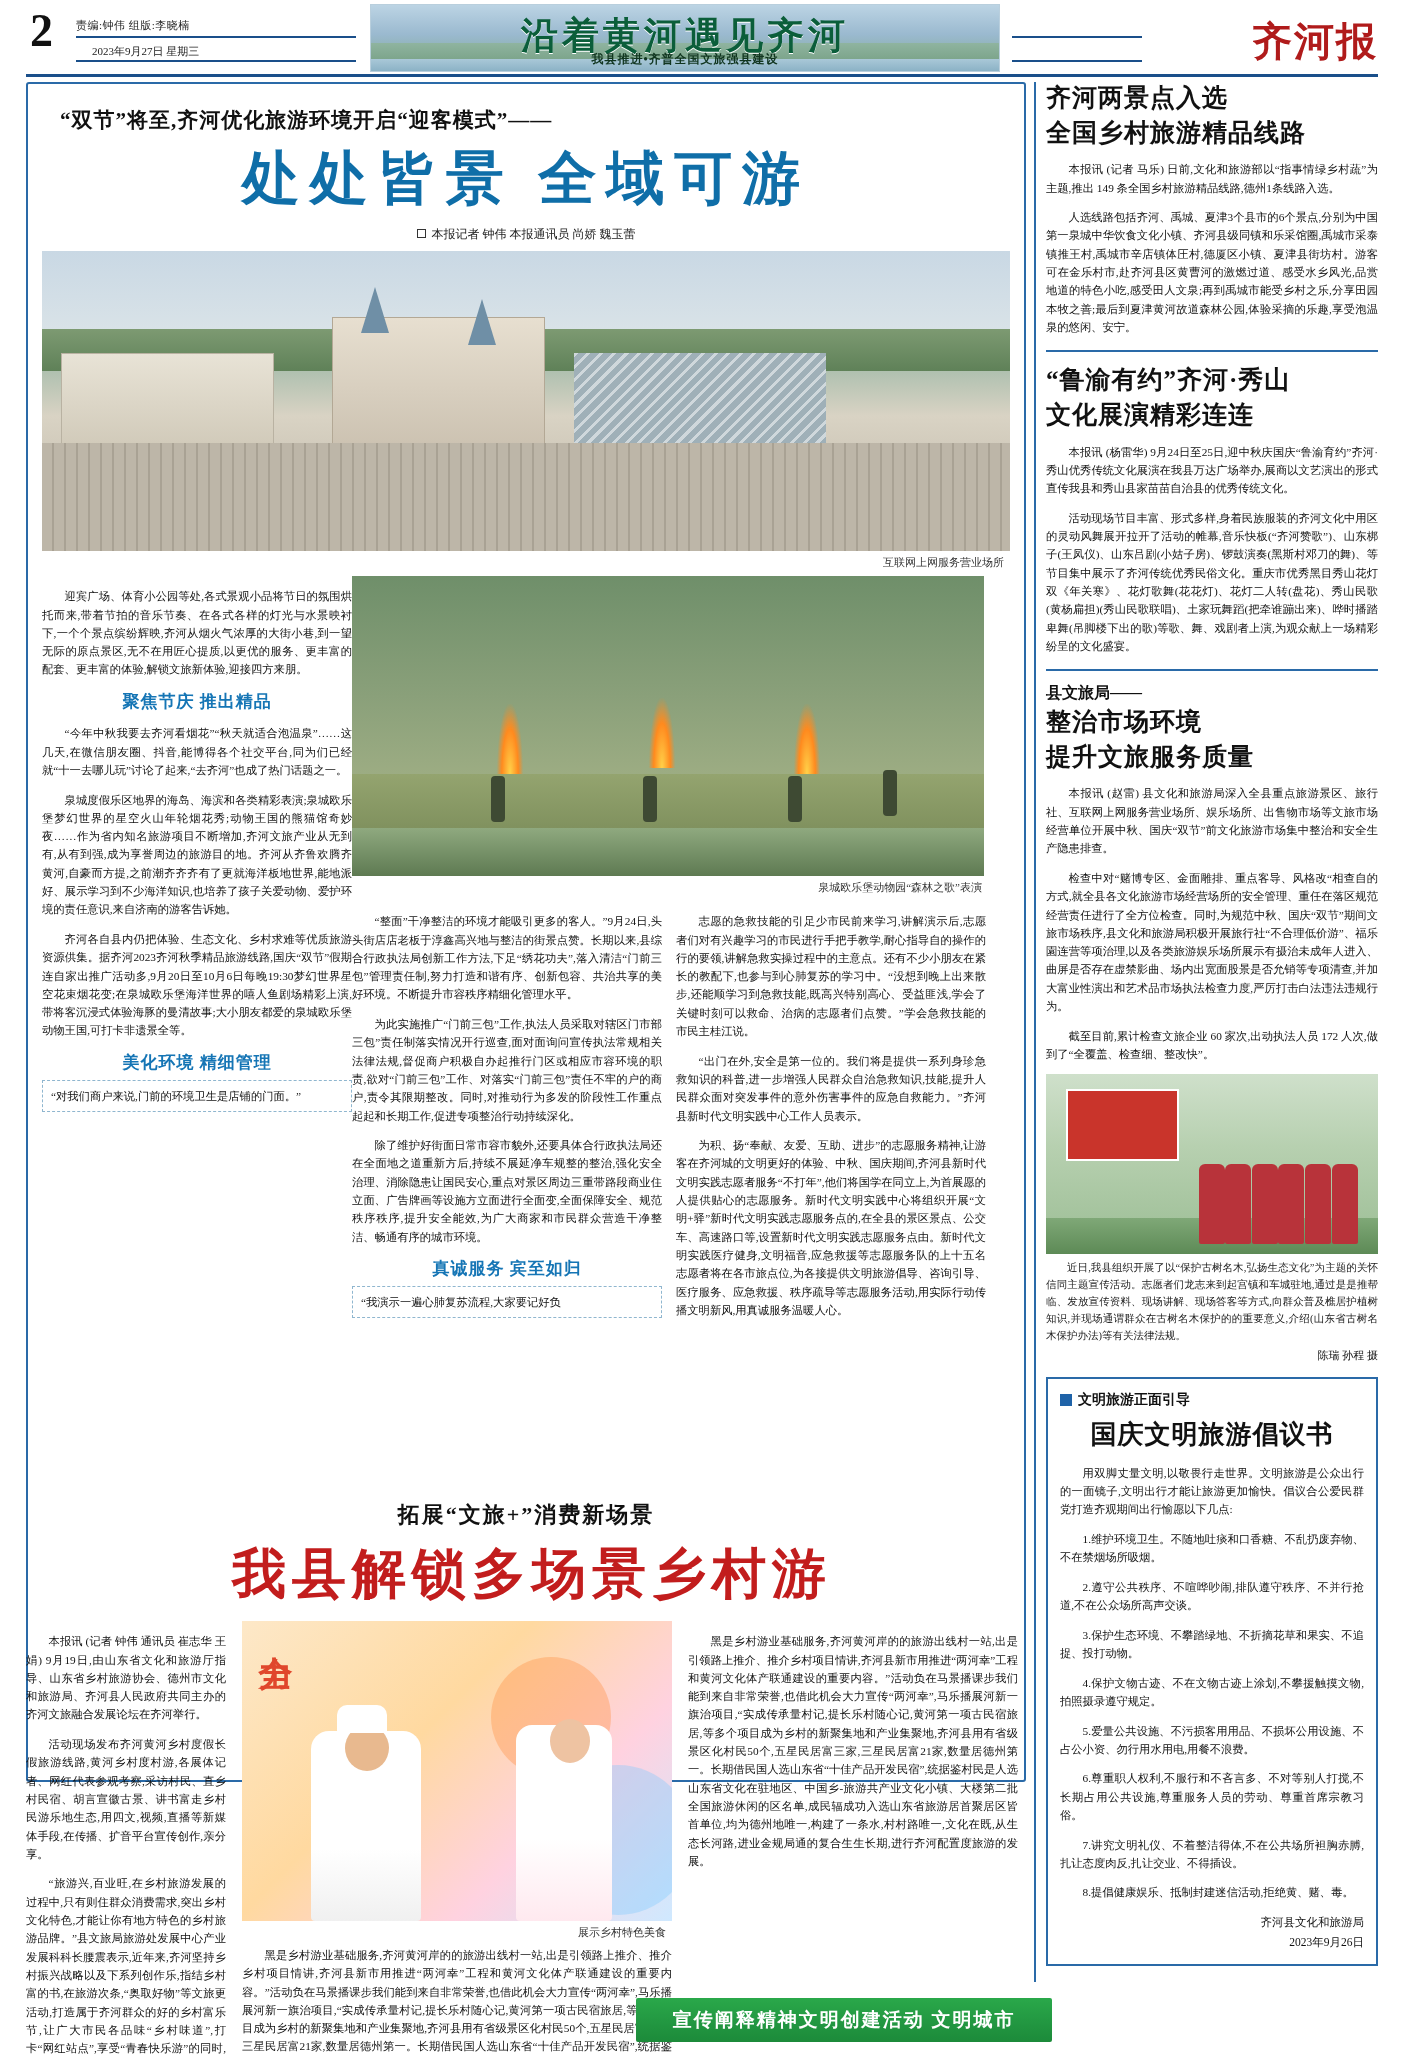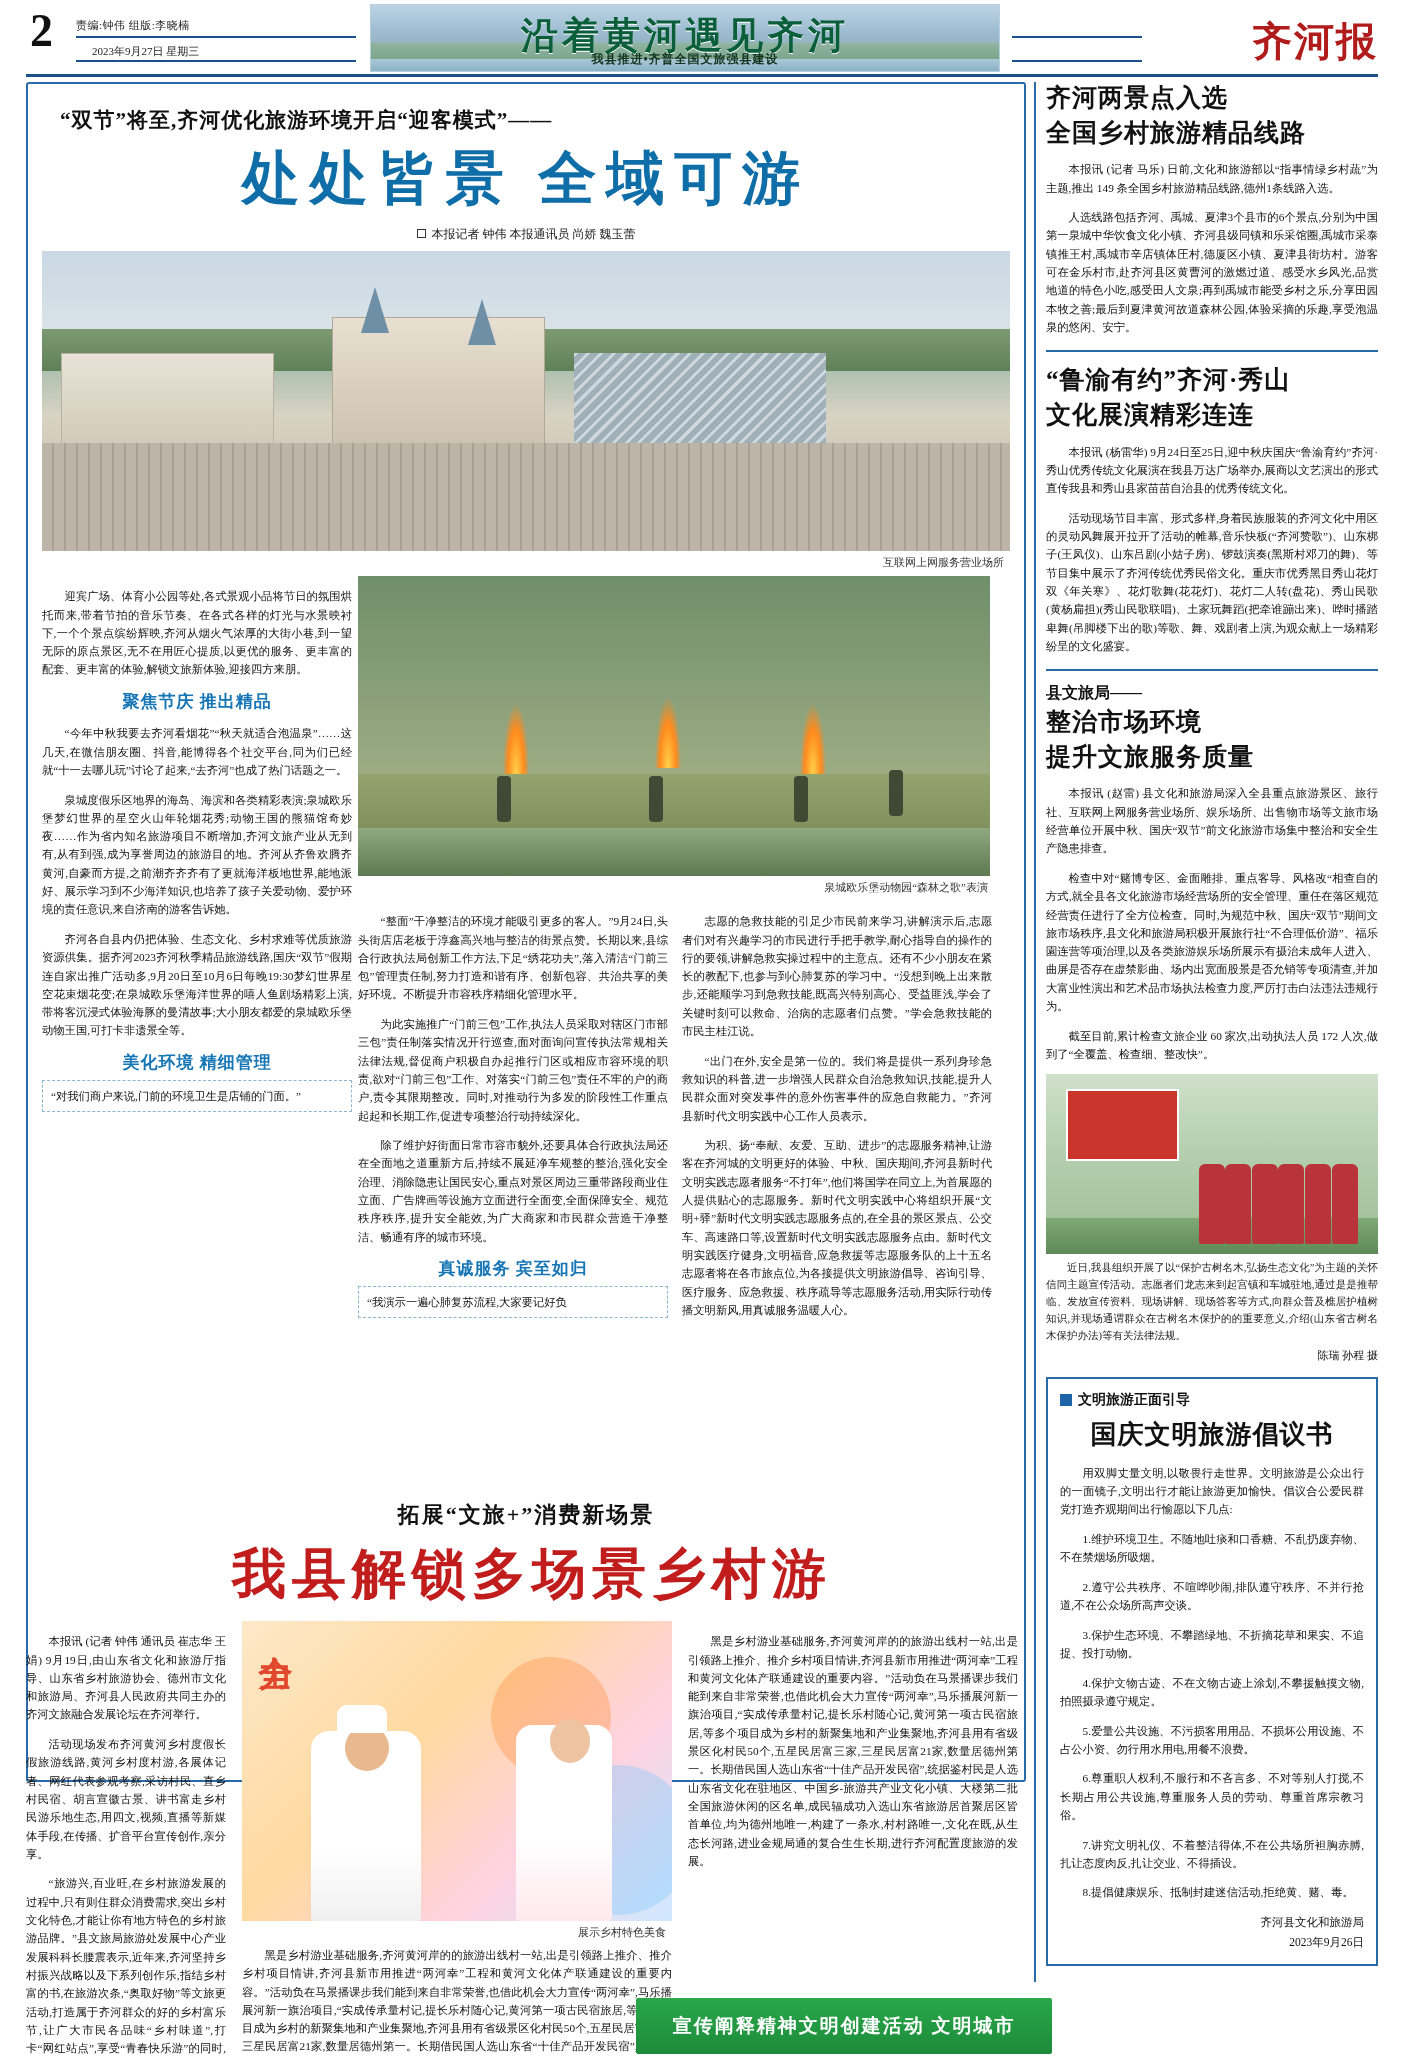--- a/index.html
+++ b/index.html
@@ -121,21 +121,21 @@
   .photo .lot { position:absolute; left:0; bottom:0; width:100%; height:36%;
       background: repeating-linear-gradient(90deg,#bdb6a8 0 10px,#a9a294 10px 12px),
                   linear-gradient(180deg,#c3bcae,#a39b8d); }
   .photo .coaster { position:absolute; left:55%; top:34%; width:26%; height:30%;
       background:repeating-linear-gradient(135deg, rgba(255,255,255,.5) 0 3px, transparent 3px 9px), #9fb0b8; }
   .cap {
     text-align:right; font-size:11px; color:#333; padding:4px 6px 0 0;
   }
 
   .col3 {
-    display:flex; gap:6px; margin-top:6px;
+    display:flex; gap:0; margin-top:6px;
   }
   .col3 .c { width:310px; }
   .body-text {
     font-size:11.3px; line-height:1.62; color:#111; text-align:justify;
     text-indent:2em;
     font-family:"Liberation Serif", serif;
   }
   .sub-head {
     color:#1575b5; font-size:17px; font-weight:bold; text-align:center;
     margin:10px 0 6px 0; letter-spacing:1px;
@@ -173,21 +173,21 @@
   .photo3 .chef { position:absolute; left:16%; bottom:0; width:110px; height:190px;
     background:linear-gradient(180deg,#ffffff 0 62%, #f0f0f0 100%); border-radius:18px 18px 4px 4px; }
   .photo3 .chef-head { position:absolute; left:24%; bottom:150px; width:44px; height:46px; background:#e8b98f; border-radius:50%; }
   .photo3 .chef-hat { position:absolute; left:22%; bottom:188px; width:50px; height:28px; background:#fff; border-radius:10px 10px 2px 2px; }
   .photo3 .host { position:absolute; right:14%; bottom:0; width:96px; height:196px;
     background:linear-gradient(180deg,#ffffff 0 58%, #ffe9ef 100%); border-radius:16px 16px 4px 4px; }
   .photo3 .host-head { position:absolute; right:19%; bottom:158px; width:40px; height:44px; background:#eec3a2; border-radius:50%; }
   .photo3 .txt { position:absolute; left:10px; top:8px; font-size:34px; font-weight:bold; color:#e0472c; writing-mode:vertical-rl; }
 
   .banner {
-    position:absolute; left:610px; top:498px; width:416px; height:56px;
+    position:absolute; left:610px; top:498px; width:416px; height:44px;
     background:linear-gradient(180deg,#2aa84a,#1c8a3a);
     color:#fff; font-weight:bold; font-size:19px; letter-spacing:2px;
     display:flex; align-items:center; justify-content:center;
     border-radius:2px;
   }
 
   
   .r-head {
     font-size:25px; font-weight:bold; line-height:1.3; letter-spacing:1px; color:#111;
     margin-bottom:8px;

